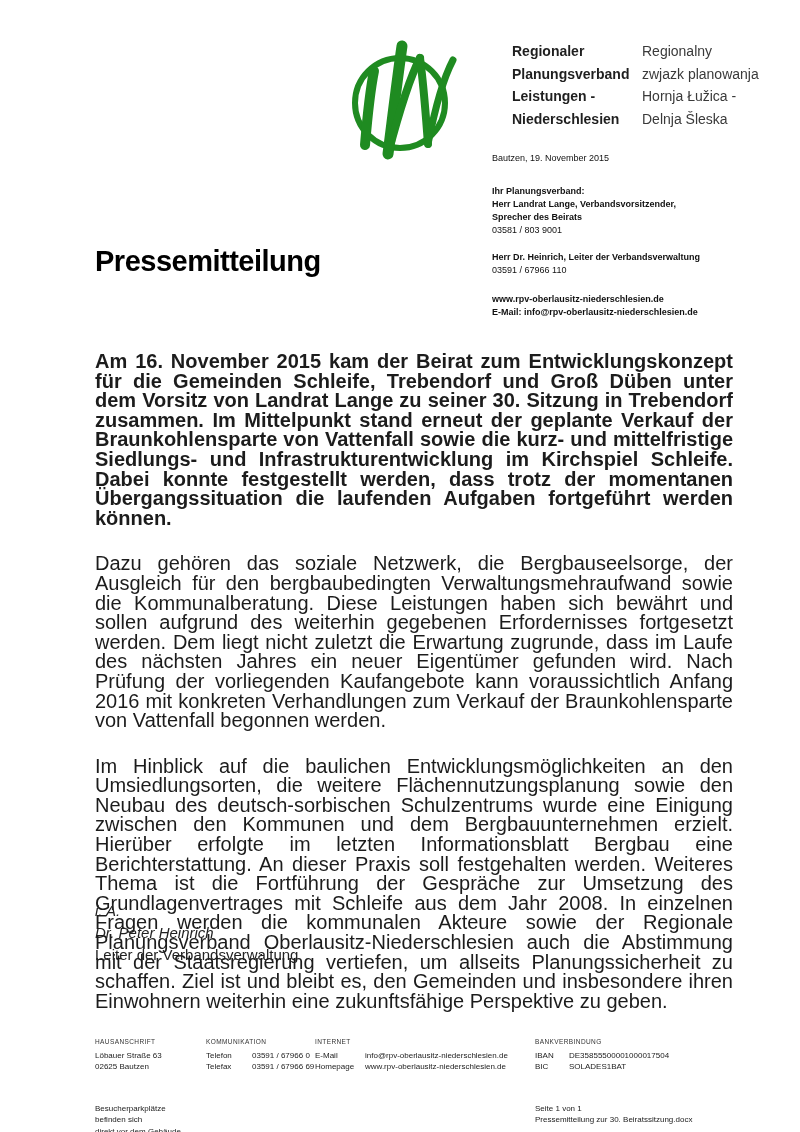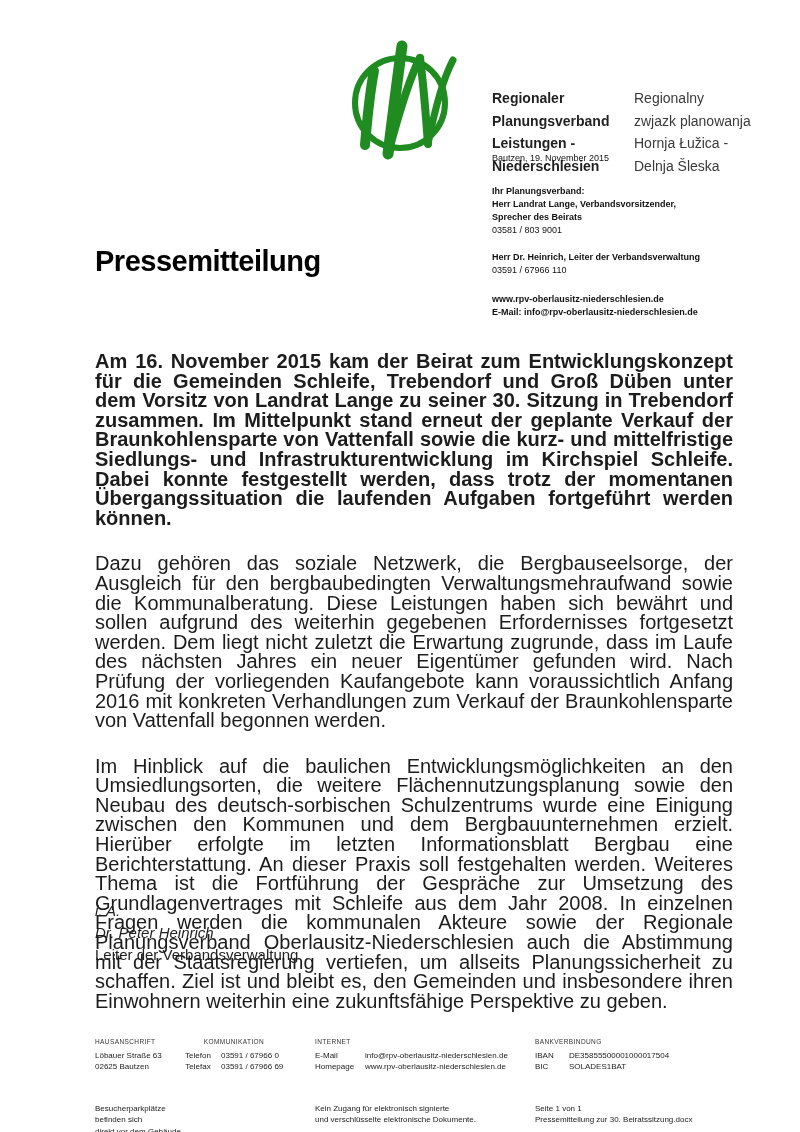--- a/index.html
+++ b/index.html
@@ -7,21 +7,21 @@
     position:relative;
     width:800px;height:1132px;
     background:#ffffff;
     font-family:"Liberation Sans", sans-serif;
     color:#1a1a1a;
     overflow:hidden;
     margin:0 auto;
   }
   
   .logo{position:absolute;left:343px;top:33px;width:120px;height:128px;}
-  .org-block{position:absolute;left:492px;top:40px;display:flex;gap:20px;margin-top:47px;}
+  .org-block{position:absolute;left:512px;top:40px;display:flex;gap:8px;}
   .org-col{font-size:14px;line-height:22.5px;white-space:nowrap;}
   .org-de{font-weight:700;color:#1f1f1f;width:122px;}
   .org-sb{font-weight:400;color:#3a3a3a;}
   
   .contact{position:absolute;left:492px;top:152px;font-size:9px;line-height:13px;color:#111;}
   .contact .b{font-weight:700;}
   .gap20{height:20px;}   .gap14{height:14px;}   .gap16{height:16px;}
   
   .doc-title{position:absolute;left:95px;top:245px;font-size:29px;font-weight:800;letter-spacing:-0.5px;color:#000;}
   
@@ -29,21 +29,21 @@
   .body-text p{margin:0 0 26px 0;}
   .body-text p.lead{font-weight:700;}
   
   .signature{position:absolute;left:95px;top:900px;font-size:15px;line-height:22px;color:#222;}
   .sig-i{font-style:italic;}
   
   .footer{position:absolute;left:0;top:1036px;width:800px;font-size:8px;line-height:11.5px;color:#222;}
   .fcol{position:absolute;top:0;}
   .fcol .flabel{font-size:6.5px;letter-spacing:0.4px;color:#333;margin-bottom:2px;}
   .fcol1{left:95px;width:95px;}
-  .fcol2{left:175px;width:118px;text-align:center;}
+  .fcol2{left:206px;width:118px;}
   .fcol3{left:315px;width:215px;}
   .fcol4{left:535px;width:230px;}
   .frow{display:flex;}
   .frow .fk{flex:0 0 auto;}
   .fcol2 .fk{width:46px;}
   .fcol3 .fk{width:50px;}
   .fcol4 .fk{width:34px;}
   .fnote{margin-top:30px;}
 </style>
 </head>
@@ -135,24 +135,20 @@
     <div class="fcol fcol3">
       <div class="flabel">INTERNET</div>
       <div class="frow">
         <span class="fk">E-Mail</span>
         <span>info@rpv-oberlausitz-niederschlesien.de</span>
       </div>
       <div class="frow">
         <span class="fk">Homepage</span>
         <span>www.rpv-oberlausitz-niederschlesien.de</span>
       </div>
-      <div class="fnote">
-        <div>Kein Zugang für elektronisch signierte</div>
-        <div>und verschlüsselte elektronische Dokumente.</div>
-      </div>
     </div>
 
     <div class="fcol fcol4">
       <div class="flabel">BANKVERBINDUNG</div>
       <div class="frow">
         <span class="fk">IBAN</span>
         <span>DE35855500001000017504</span>
       </div>
       <div class="frow">
         <span class="fk">BIC</span>

